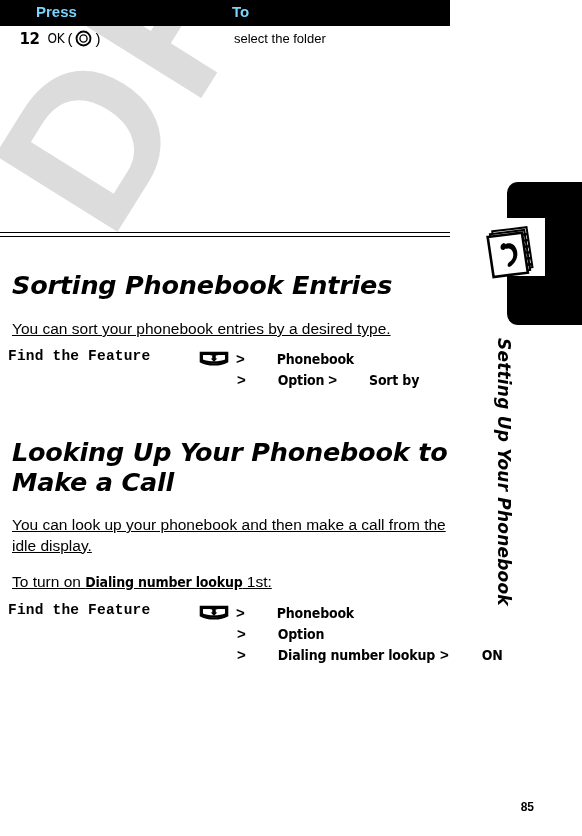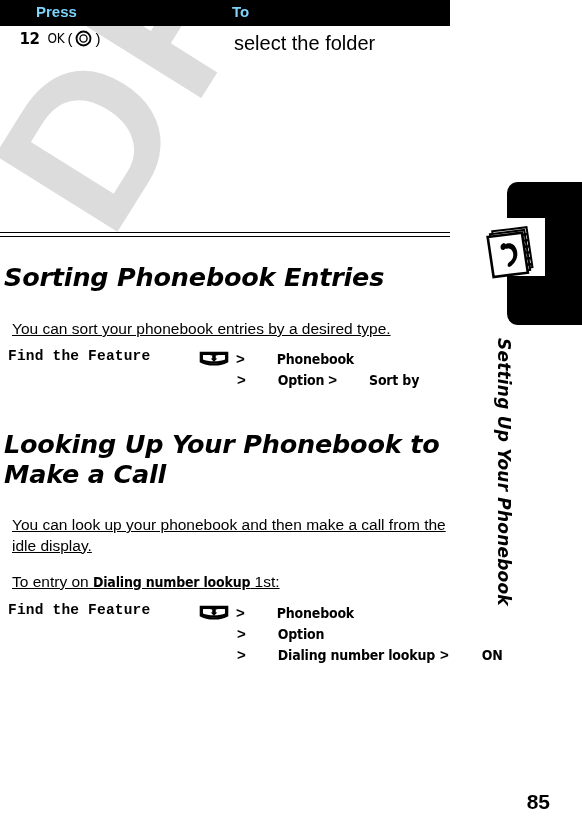--- a/index.html
+++ b/index.html
@@ -85,21 +85,21 @@
     font-size: 15px;
     font-family: "DejaVu Sans", sans-serif;
     letter-spacing: -0.5px;
   }
   td.cell-press {
     width: 162px;
     padding-left: 2px;
   }
   td.cell-to {
     padding-left: 2px;
-    font-size: 20px;
+    font-size: 13px;
     line-height: 1.32;
     font-family: "Liberation Sans", sans-serif;
   }
 
   .keyname {
     font-family: "DejaVu Sans Condensed", "DejaVu Sans", sans-serif;
     font-weight: normal;
     font-size: 13.5px;
     letter-spacing: -0.3px;
   }
@@ -127,21 +127,21 @@
   
   .h1 {
     position: absolute;
     font-family: "DejaVu Sans", sans-serif;
     font-weight: bold;
     font-style: italic;
     font-size: 25.5px;
     line-height: 1.18;
     letter-spacing: -0.2px;
     color: #000;
-    margin: 4px;
+    margin: 12px;
     width: 470px;
   }
 
   .body-para {
     position: absolute;
     font-family: "Liberation Sans", sans-serif;
     font-size: 15.5px;
     line-height: 1.34;
     color: #000;
     margin: 12px;
@@ -247,25 +247,25 @@
     font-style: italic;
     font-size: 17px;
     letter-spacing: 0.2px;
     white-space: nowrap;
     z-index: 3;
   }
 
   
   #page-number {
     position: absolute;
-    right: 32px;
+    right: 48px;
     bottom: 22px;
     font-family: "Liberation Sans", sans-serif;
     font-weight: bold;
-    font-size: 21px;
+    font-size: 12px;
     z-index: 3;
   }
 </style>
 </head>
 <body>
 
 <div id="page">
 
   <div id="watermark">
     <div class="draft-text">DRAFT</div>
@@ -336,21 +336,21 @@
           <span class="item">Sort by</span>
         </div>
       </div>
     </div>
 
     <h1 class="h1" style="top:425px;">Looking Up Your Phonebook to Make a Call</h1>
 
     <p class="body-para" style="top:503px;">You can look up your phonebook and then make a call from the idle display.</p>
 
     <p class="body-para" style="top:560px;">
-      <span>To entry on </span><span class="kw">Dialing number lookup</span><span> 1st:</span>
+      <span>To turn on </span><span class="kw">Dialing number lookup</span><span> 1st:</span>
     </p>
 
     <div class="fft-block" style="top:602px;">
       <div class="fft-label">Find the Feature</div>
       <div class="fft-path">
         <div class="fft-line">
           <span class="menu-icon">
             <svg viewBox="0 0 34 17" width="30" height="15" aria-hidden="true">
               <path d="M2 2 H32 V6.2 H29.5 V3.6 H4.5 V6.2 H2 Z" fill="#000"></path>
               <path d="M2 2 V11.5 C 8 15.5, 26 15.5, 32 11.5 V2 H29.5 V9.6 C 24.5 12.3, 9.5 12.3, 4.5 9.6 V2 Z" fill="#000"></path>

